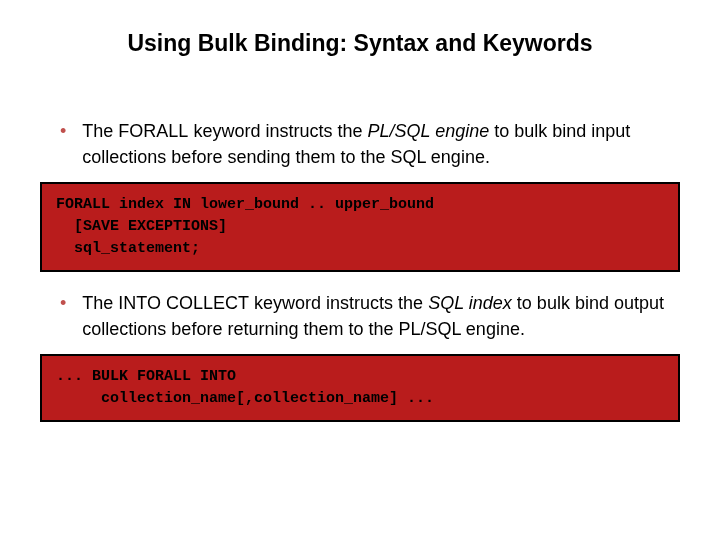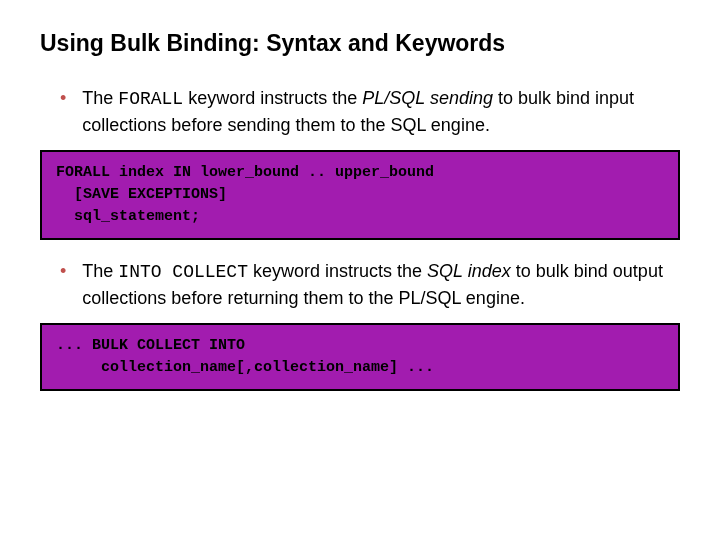--- a/index.html
+++ b/index.html
@@ -7,76 +7,76 @@
     width: 720px;
     height: 540px;
     background: #ffffff;
     font-family: Arial, Helvetica, sans-serif;
     color: #000000;
     padding: 30px 40px;
   }
   .title {
     font-size: 23px;
     font-weight: bold;
-    text-align: left;
-    margin-bottom: 28px;
+    text-align: center;
+    margin-bottom: 61px;
   }
   .bullet {
     display: flex;
     align-items: flex-start;
     margin-bottom: 12px;
     padding-left: 20px;
   }
   .bullet-marker {
     color: #c0504d;
     font-size: 18px;
     line-height: 26px;
     margin-right: 16px;
     flex-shrink: 0;
   }
   .bullet-text {
     font-size: 18px;
     line-height: 26px;
   }
   .mono {
-    font-family: Liberation Mono, monospace;
+    font-family: Liberation Sans, sans-serif;
     margin-top: 14px;
   }
   .italic {
     font-style: italic;
   }
   .code-box {
-    background: #a21caf;
+    background: #b91c1c;
     border: 2px solid #000000;
     padding: 10px 14px;
     font-family: "Courier New", Courier, monospace;
     font-size: 15px;
     font-weight: bold;
     line-height: 22px;
     white-space: pre;
     margin: 8px 0 18px 0;
   }
 </style>
 </head>
 <body>
 
 <h1 class="title">Using Bulk Binding: Syntax and Keywords</h1>
 
 <div class="bullet">
   <span class="bullet-marker">•</span>
   <span class="bullet-text">
-    <span>The </span><span class="mono">FORALL</span><span> keyword instructs the </span><span class="italic">PL/SQL sending</span><span> to bulk bind input collections before sending them to the SQL engine.</span>
+    <span>The </span><span class="mono">FORALL</span><span> keyword instructs the </span><span class="italic">PL/SQL engine</span><span> to bulk bind input collections before sending them to the SQL engine.</span>
   </span>
 </div>
 
 <div class="code-box">FORALL index IN lower_bound .. upper_bound
   [SAVE EXCEPTIONS]
   sql_statement;</div>
 
 <div class="bullet">
   <span class="bullet-marker">•</span>
   <span class="bullet-text">
     <span>The </span><span class="mono">INTO COLLECT</span><span> keyword instructs the </span><span class="italic">SQL index</span><span> to bulk bind output collections before returning them to the PL/SQL engine.</span>
   </span>
 </div>
 
-<div class="code-box">... BULK COLLECT INTO
+<div class="code-box">... BULK FORALL INTO
      collection_name[,collection_name] ...</div>
 
 </body></html>

